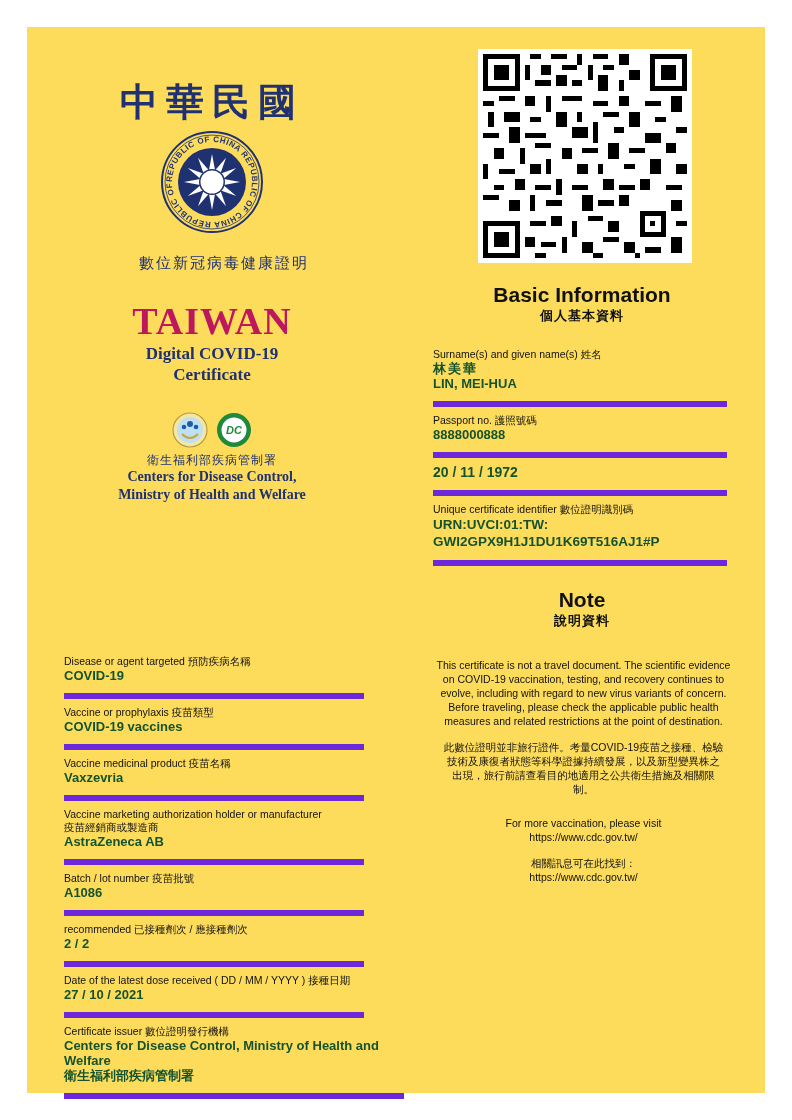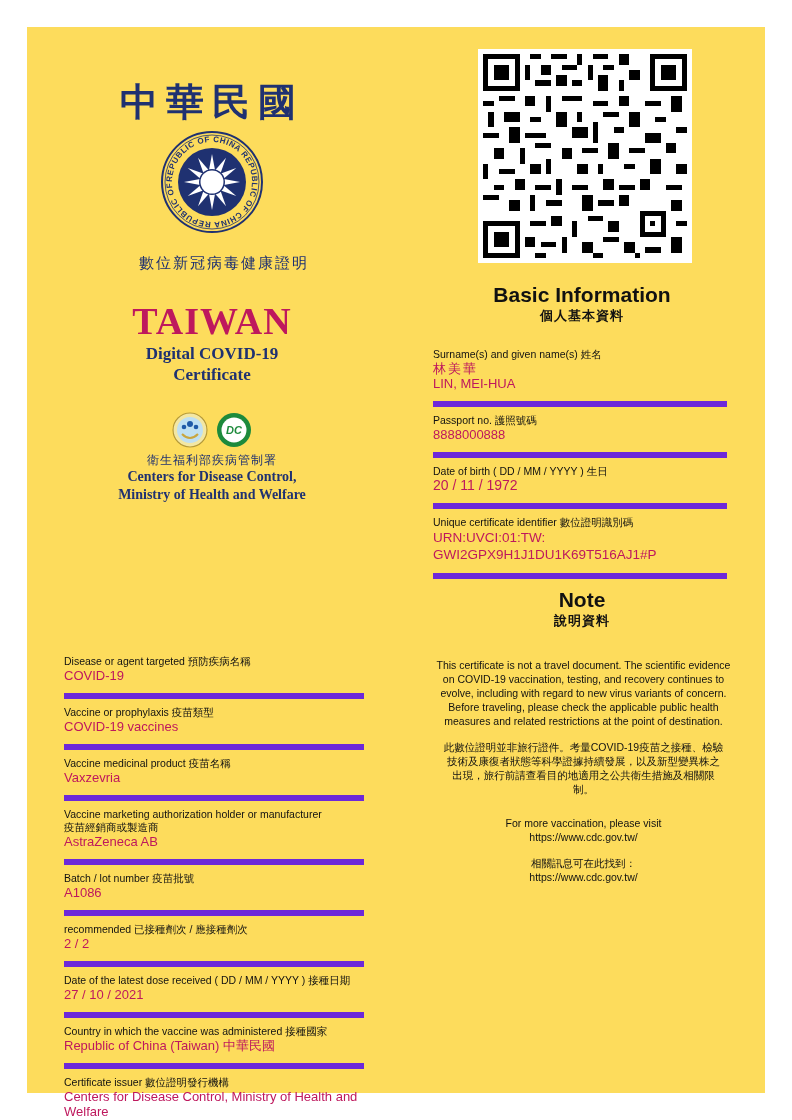--- a/index.html
+++ b/index.html
@@ -26,21 +26,21 @@
   .sec-head .zh { font-size: 13px; font-weight: bold; color: #111; line-height: 18px; letter-spacing: 1px; }
 
   .basic-head { left: 405px; top: 256px; width: 300px; }
   .vacc-head { left: 30px; top: 561px; width: 310px; }
   .note-head { left: 405px; top: 561px; width: 300px; }
 
   
   .fields { position: absolute; }
   .field { border-bottom: 6px solid #6d28d9; padding: 4px 0 10px 0; }
   .field .label { font-size: 10.5px; color: #111; line-height: 13px; }
-  .field .value { font-size: 13px; color: #be185d; line-height: 15px; }
+  .field .value { font-size: 13px; color: #14532d; line-height: 15px; font-weight: bold; }
   .field .value.zhname { font-family: "DejaVu Serif", serif; font-size: 13px; letter-spacing: 2px; }
 
   .basic-fields { left: 406px; top: 317px; width: 294px; }
   .basic-fields .field { margin-bottom: 3px; }
   .vacc-fields { left: 37px; top: 624px; width: 300px; }
   .vacc-fields .field { margin-bottom: 3px; }
 
   
   .note-body { position: absolute; left: 405px; top: 631px; width: 303px; text-align: center; font-size: 10.5px; line-height: 14px; color: #111; }
   .note-body p { margin: 0 0 12px 0; }
@@ -230,21 +230,20 @@
     <div class="field">
       <div class="label">Surname(s) and given name(s) 姓名</div>
       <div class="value zhname">林美華</div>
       <div class="value">LIN, MEI-HUA</div>
     </div>
     <div class="field">
       <div class="label">Passport no. 護照號碼</div>
       <div class="value">8888000888</div>
     </div>
     <div class="field">
-      <div class="label">Date of birth ( DD / MM / YYYY ) 生日</div>
       <div class="value" style="font-size:14px">20 / 11 / 1972</div>
     </div>
     <div class="field">
       <div class="label">Unique certificate identifier 數位證明識別碼</div>
       <div class="value" style="font-size:13.5px;line-height:17px">URN:UVCI:01:TW:</div>
       <div class="value" style="font-size:13.5px;line-height:17px">GWI2GPX9H1J1DU1K69T516AJ1#P</div>
     </div>
   </div>
 
 
@@ -270,24 +269,20 @@
       <div class="label">Batch / lot number 疫苗批號</div>
       <div class="value">A1086</div>
     </div>
     <div class="field">
       <div class="label">recommended 已接種劑次 / 應接種劑次</div>
       <div class="value">2 / 2</div>
     </div>
     <div class="field">
       <div class="label">Date of the latest dose received ( DD / MM / YYYY )  接種日期</div>
       <div class="value">27 / 10 / 2021</div>
-    </div>
-    <div class="field">
-      <div class="label">Country in which the vaccine was administered 接種國家</div>
-      <div class="value">Republic of China (Taiwan) 中華民國</div>
     </div>
     <div class="field" style="width:340px">
       <div class="label">Certificate issuer 數位證明發行機構</div>
       <div class="value">Centers for Disease Control, Ministry of Health and Welfare</div>
       <div class="value">衛生福利部疾病管制署</div>
     </div>
   </div>
 
   <div class="sec-head note-head">
     <div class="en">Note</div>

